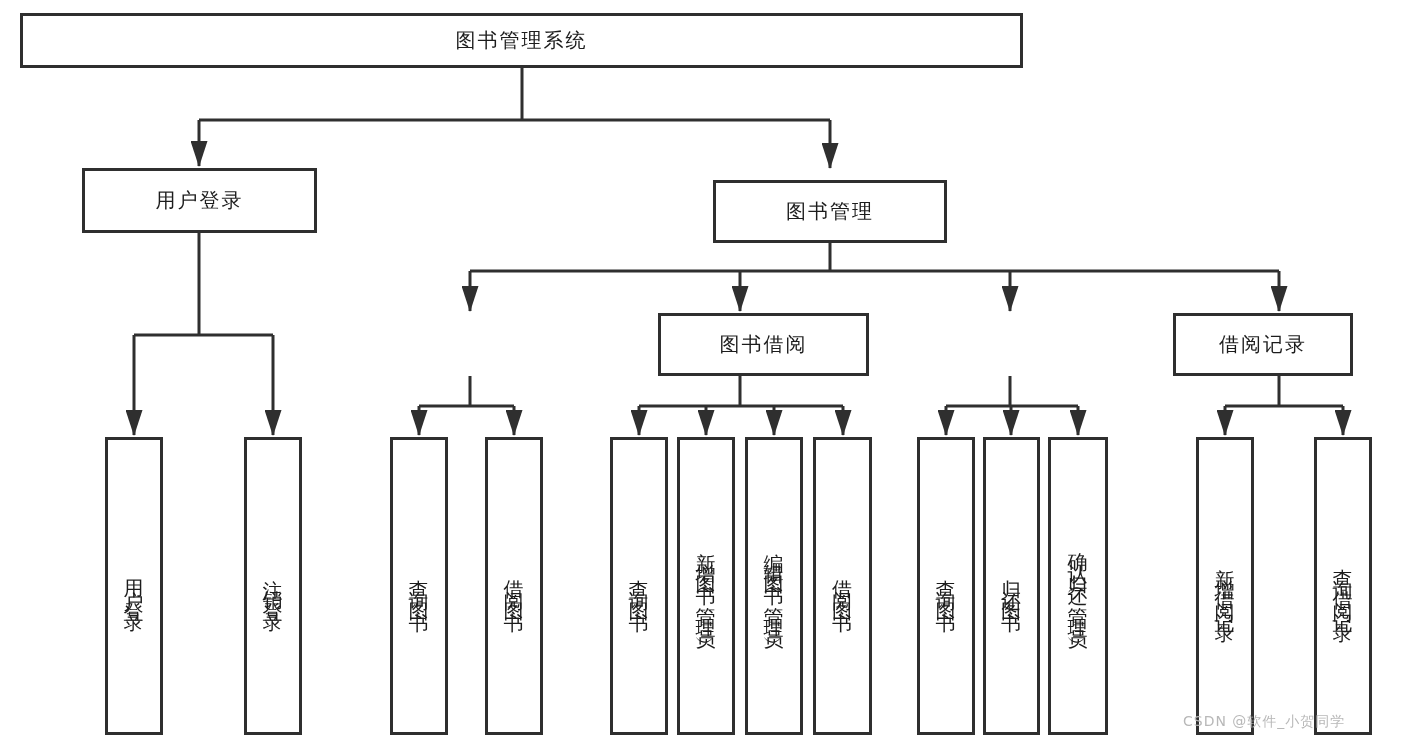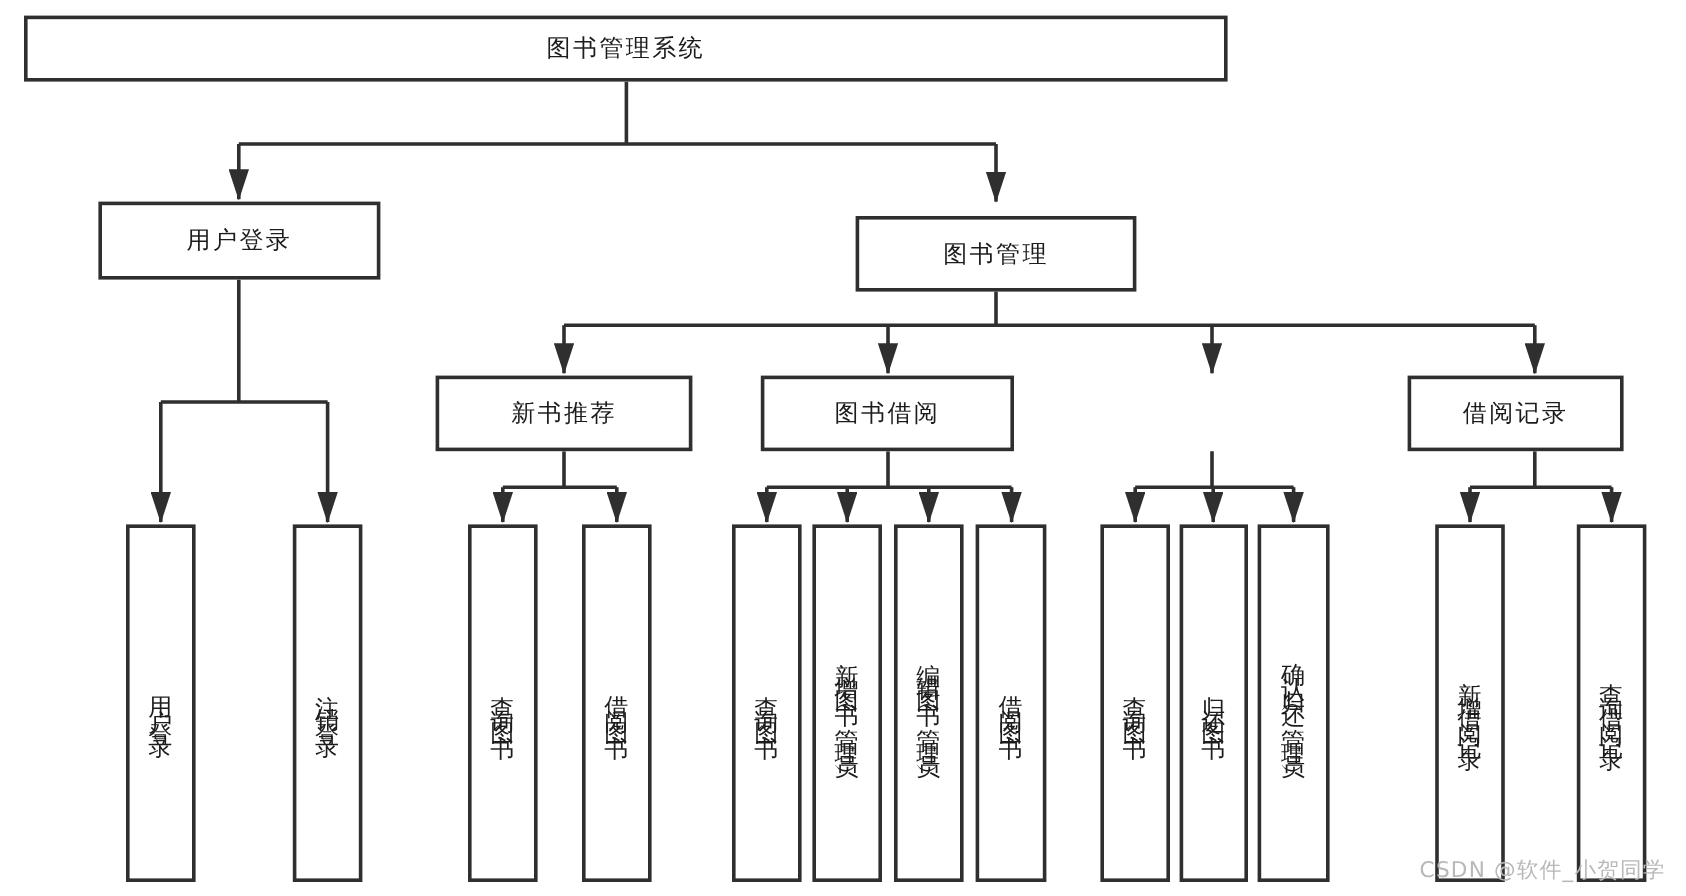--- a/index.html
+++ b/index.html
@@ -38,21 +38,21 @@
     font-size: 20px;
     line-height: 1;
   }
   
   #n-root            { left: 20px;   top: 13px;  width: 1003px; height: 55px; }
   
   #n-user-login      { left: 82px;   top: 168px; width: 235px;  height: 65px; }
   #n-book-mgmt       { left: 713px;  top: 180px; width: 234px;  height: 63px; }
   
   #n-new-book-rec    { left: 363px;  top: 313px; width: 214px;  height: 63px; }
-  #n-book-borrow     { left: 634px;  top: 313px; width: 211px;  height: 63px; }
+  #n-book-borrow     { left: 658px;  top: 313px; width: 211px;  height: 63px; }
   #n-current-borrow  { left: 905px;  top: 313px; width: 213px;  height: 63px; }
   #n-borrow-record   { left: 1173px; top: 313px; width: 180px;  height: 63px; }
   
   .vnode             { top: 437px; height: 298px; width: 58px; }
   #n-ul-user-login   { left: 105px;  }
   #n-ul-logout       { left: 244px;  }
   #n-nb-query        { left: 390px;  }
   #n-nb-borrow       { left: 485px;  }
   #n-bb-query        { left: 610px;  }
   #n-bb-add          { left: 677px;  }
@@ -62,21 +62,21 @@
   #n-cb-return       { left: 983px;  width: 57px; }
   #n-cb-confirm      { left: 1048px; width: 60px; }
   #n-br-add          { left: 1196px; }
   #n-br-query        { left: 1314px; }
   .watermark {
     position: absolute;
     left: 1183px;
     top: 713px;
     z-index: 3;
     color: #b8b8b8;
-    font-size: 18px;
+    font-size: 14px;
     letter-spacing: 1px;
     white-space: nowrap;
   }
 </style>
 </head>
 <body>
 
 <div class="canvas">
 
   <svg class="connectors" viewBox="0 0 1405 747" fill="none" stroke="#2f2f2f" stroke-width="3">
@@ -120,21 +120,20 @@
 
     <path marker-end="url(#arrow)" d="M1225 406 V435"></path>
     <path marker-end="url(#arrow)" d="M1343 406 V435"></path>
   </svg>
 
   <div class="node" id="n-root">图书管理系统</div>
 
   <div class="node" id="n-user-login">用户登录</div>
   <div class="node" id="n-book-mgmt">图书管理</div>
 
-  <div class="node" id="n-new-book-rec">新书推荐</div>
   <div class="node" id="n-book-borrow">图书借阅</div>
   <div class="node" id="n-borrow-record">借阅记录</div>
 
   <div class="node vnode" id="n-ul-user-login">用户登录</div>
   <div class="node vnode" id="n-ul-logout">注销登录</div>
 
   <div class="node vnode" id="n-nb-query">查询图书</div>
   <div class="node vnode" id="n-nb-borrow">借阅图书</div>
 
   <div class="node vnode" id="n-bb-query">查询图书</div>

